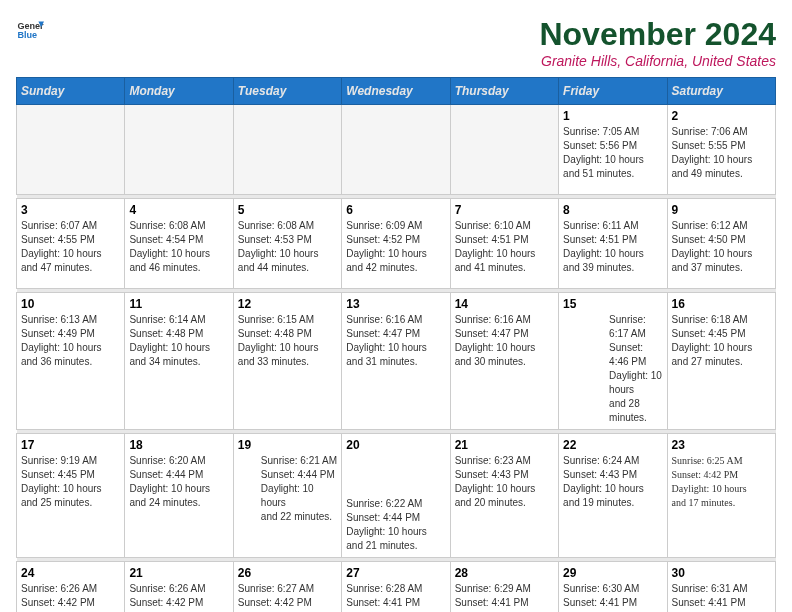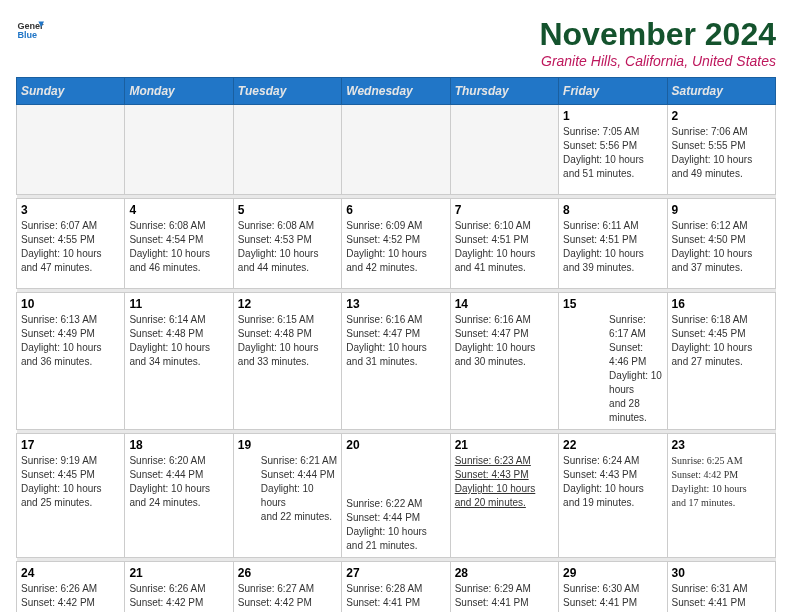--- a/index.html
+++ b/index.html
@@ -261,21 +261,21 @@
         </td>
         <td>
           <span class="day-num">20</span>
           <div class="day-info" style="white-space: pre-line; margin-top: 45px;">Sunrise: 6:22 AM
 Sunset: 4:44 PM
 Daylight: 10 hours
 and 21 minutes.</div>
         </td>
         <td>
           <span class="day-num">21</span>
-          <div class="day-info" style="white-space: pre-line; text-decoration: underline;">Sunrise: 6:23 AM
+          <div class="day-info" style="white-space: pre-line;">Sunrise: 6:23 AM
 Sunset: 4:43 PM
 Daylight: 10 hours
 and 20 minutes.</div>
         </td>
         <td>
           <span class="day-num">22</span>
           <div class="day-info" style="white-space: pre-line;">Sunrise: 6:24 AM
 Sunset: 4:43 PM
 Daylight: 10 hours
 and 19 minutes.</div>

